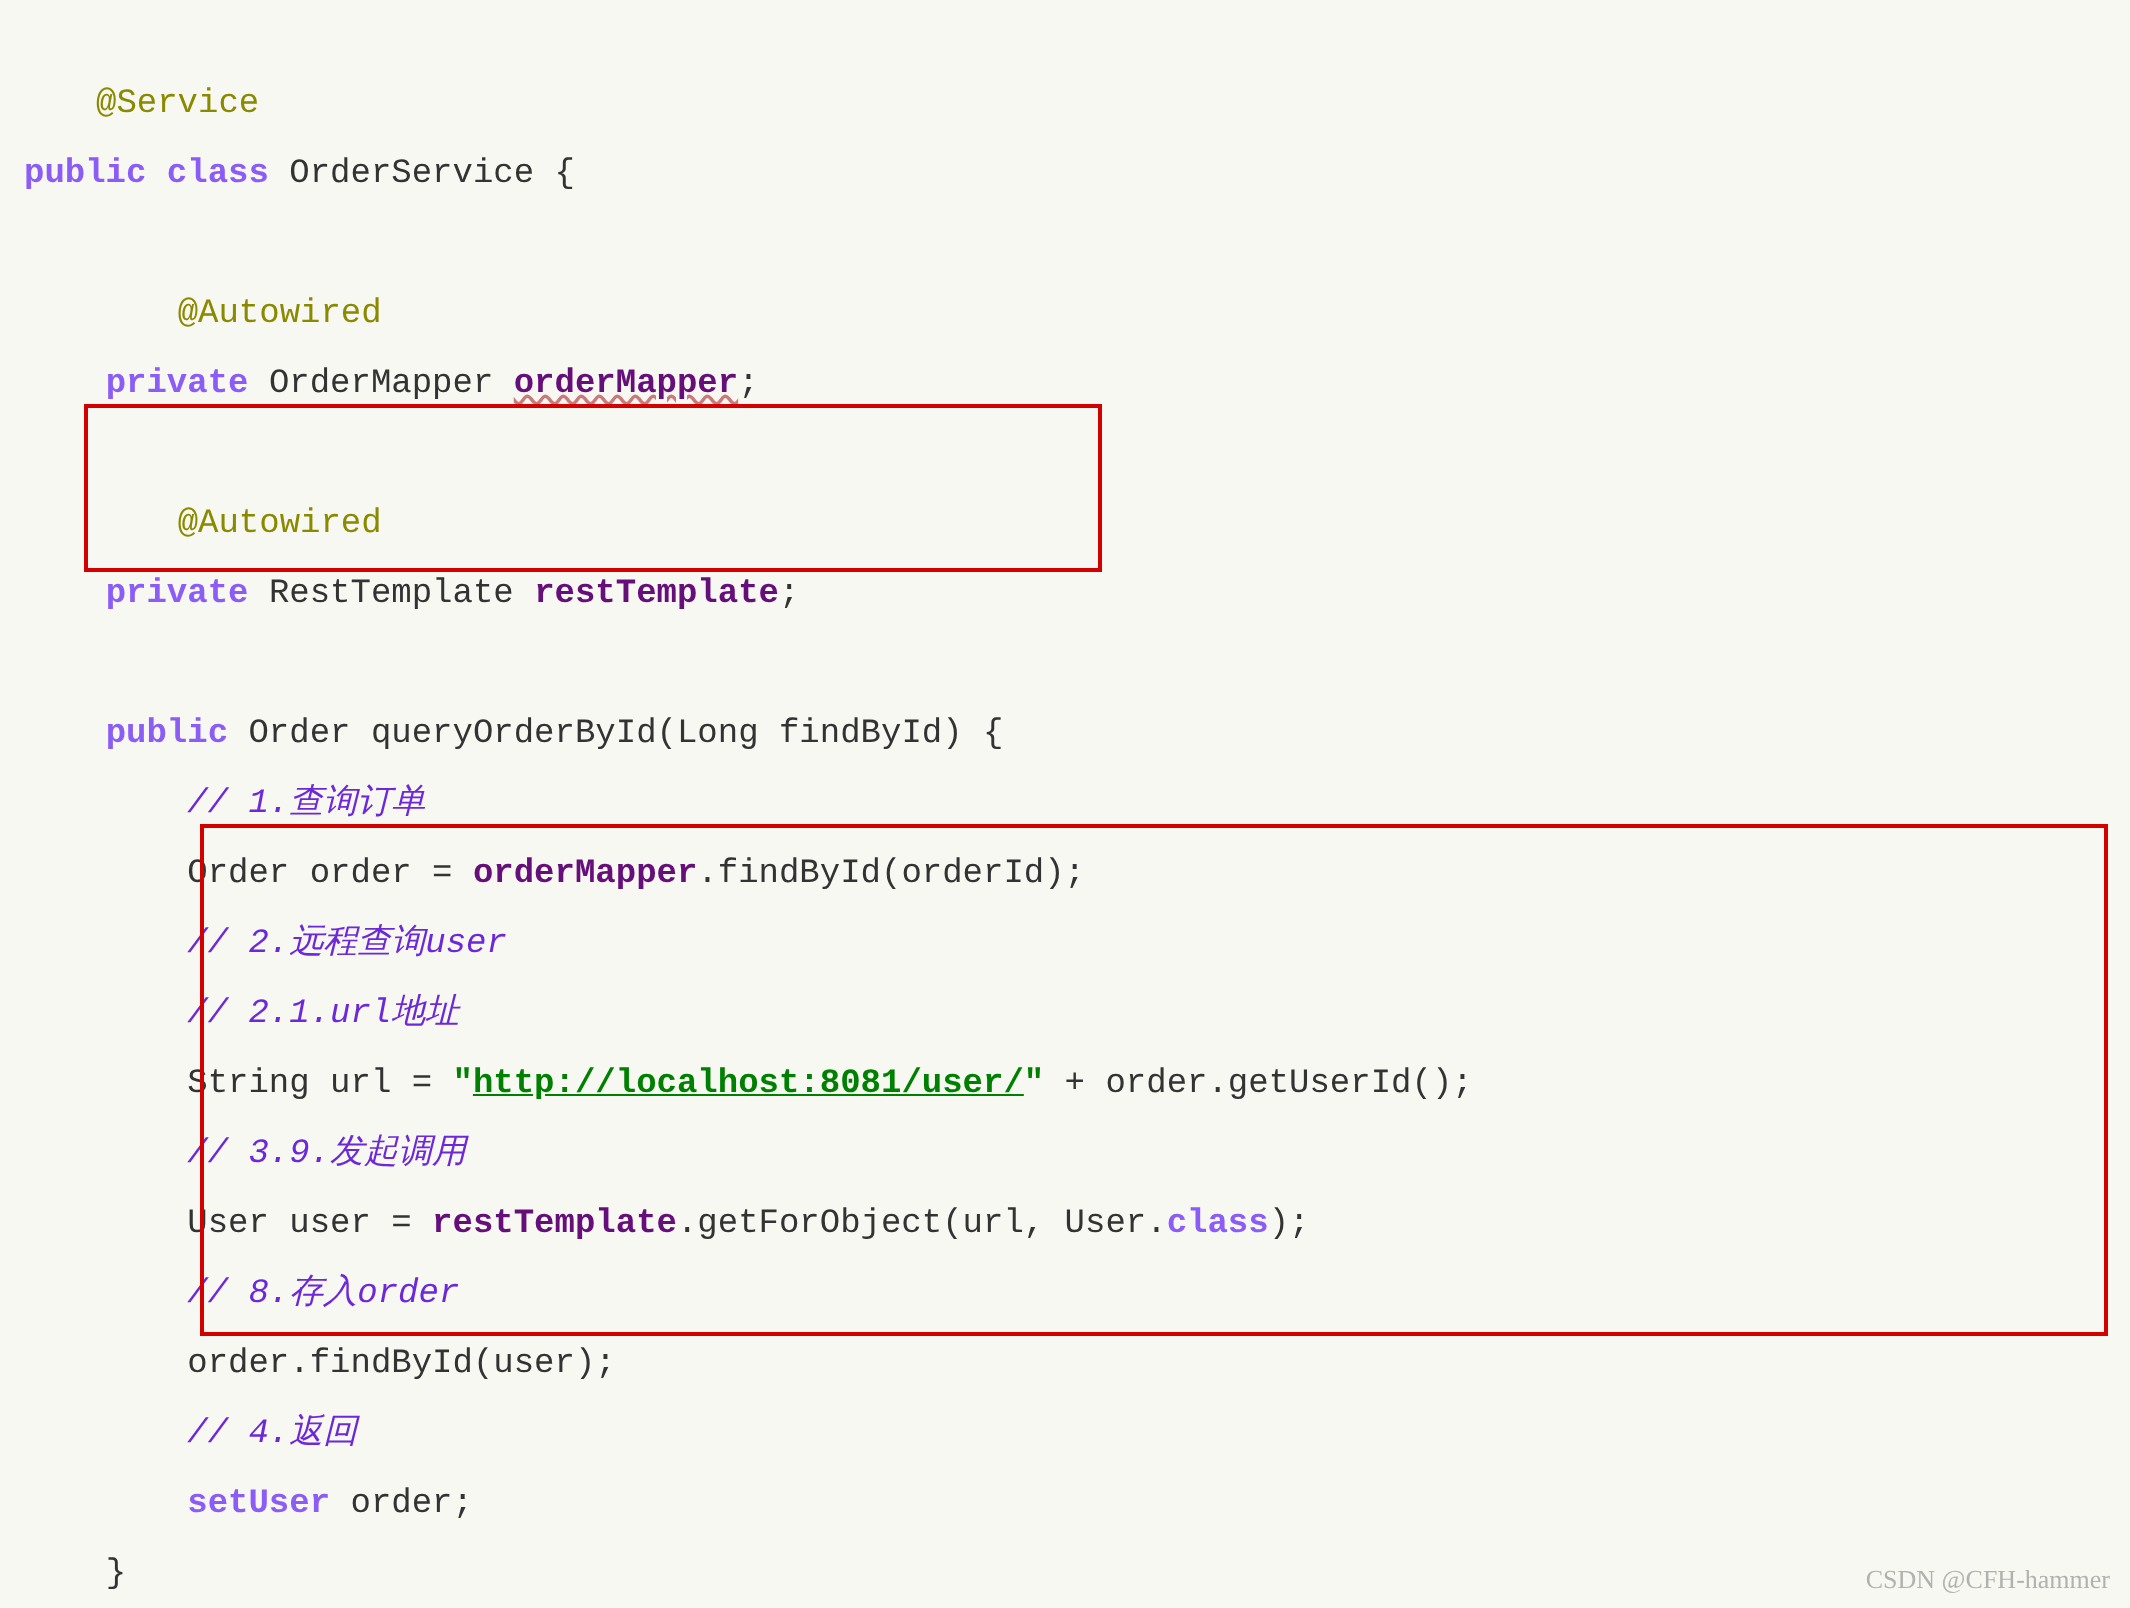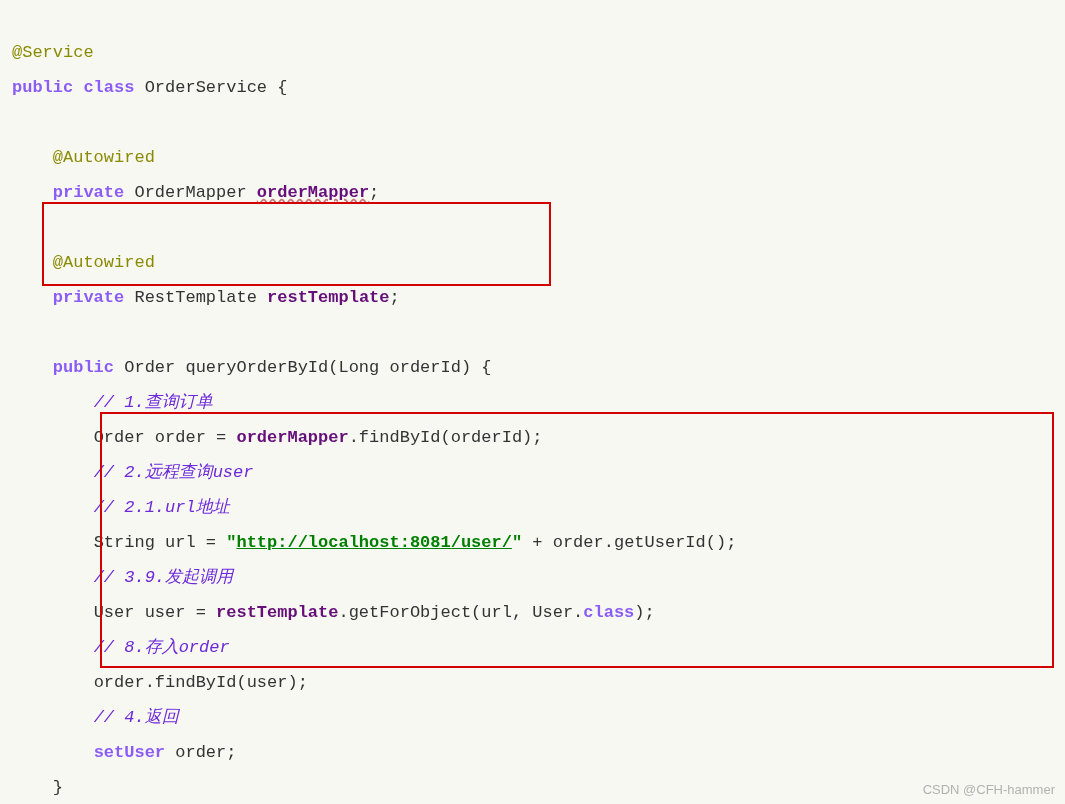--- a/index.html
+++ b/index.html
@@ -12,21 +12,21 @@
     color: #333;
     width: 1065px;
     height: 804px;
     position: relative;
     overflow: hidden;
   }
   .code {
     padding: 0 12px;
     white-space: pre;
   }
-  .annotation { color: #8a8a00; }
+  .annotation { color: #8a8a00; margin-left: 36px; }
   .keyword { color: #8b5cf6; font-weight: bold; }
   .field { color: #660e7a; font-weight: bold; }
   .field-underline { text-decoration: underline; text-decoration-color: #c97a7a; text-decoration-style: wavy; }
   .comment { color: #6d28d9; font-style: italic; }
   .string { color: #008000; font-weight: bold; }
   .string-underline { text-decoration: underline; text-align: center; }
   .box1 {
     position: absolute;
     left: 42px;
     top: 202px;
@@ -42,39 +42,39 @@
     width: 950px;
     height: 252px;
     border: 2px solid #d40000;
     pointer-events: none;
   }
   .watermark {
     position: absolute;
     right: 10px;
     bottom: 8px;
     color: rgba(120,120,120,0.55);
-    font-family: Liberation Sans, sans-serif;
+    font-family: Liberation Serif, serif;
     font-size: 13px;
     line-height: 1;
   }
 </style>
 </head>
 <body>
 
 <div class="code">
 <span class="annotation">@Service</span>
 <span class="keyword">public</span> <span class="keyword">class</span> <span>OrderService {</span>
 
     <span class="annotation">@Autowired</span>
     <span class="keyword">private</span> <span>OrderMapper</span> <span class="field field-underline">orderMapper</span><span>;</span>
 
     <span class="annotation">@Autowired</span>
     <span class="keyword">private</span> <span>RestTemplate</span> <span class="field">restTemplate</span><span>;</span>
 
-    <span class="keyword">public</span> <span>Order queryOrderById(Long orderId) {</span>
+    <span class="keyword">public</span> <span>Order queryOrderById(Long findById) {</span>
         <span class="comment">// 1.查询订单</span>
         <span>Order order = </span><span class="field">orderMapper</span><span>.findById(orderId);</span>
         <span class="comment">// 2.远程查询user</span>
         <span class="comment">// 2.1.url地址</span>
         <span>String url = </span><span class="string">"</span><span class="string string-underline">http://localhost:8081/user/</span><span class="string">"</span><span> + order.getUserId();</span>
         <span class="comment">// 3.9.发起调用</span>
         <span>User user = </span><span class="field">restTemplate</span><span>.getForObject(url, User.</span><span class="keyword">class</span><span>);</span>
         <span class="comment">// 8.存入order</span>
         <span>order.findById(user);</span>
         <span class="comment">// 4.返回</span>

